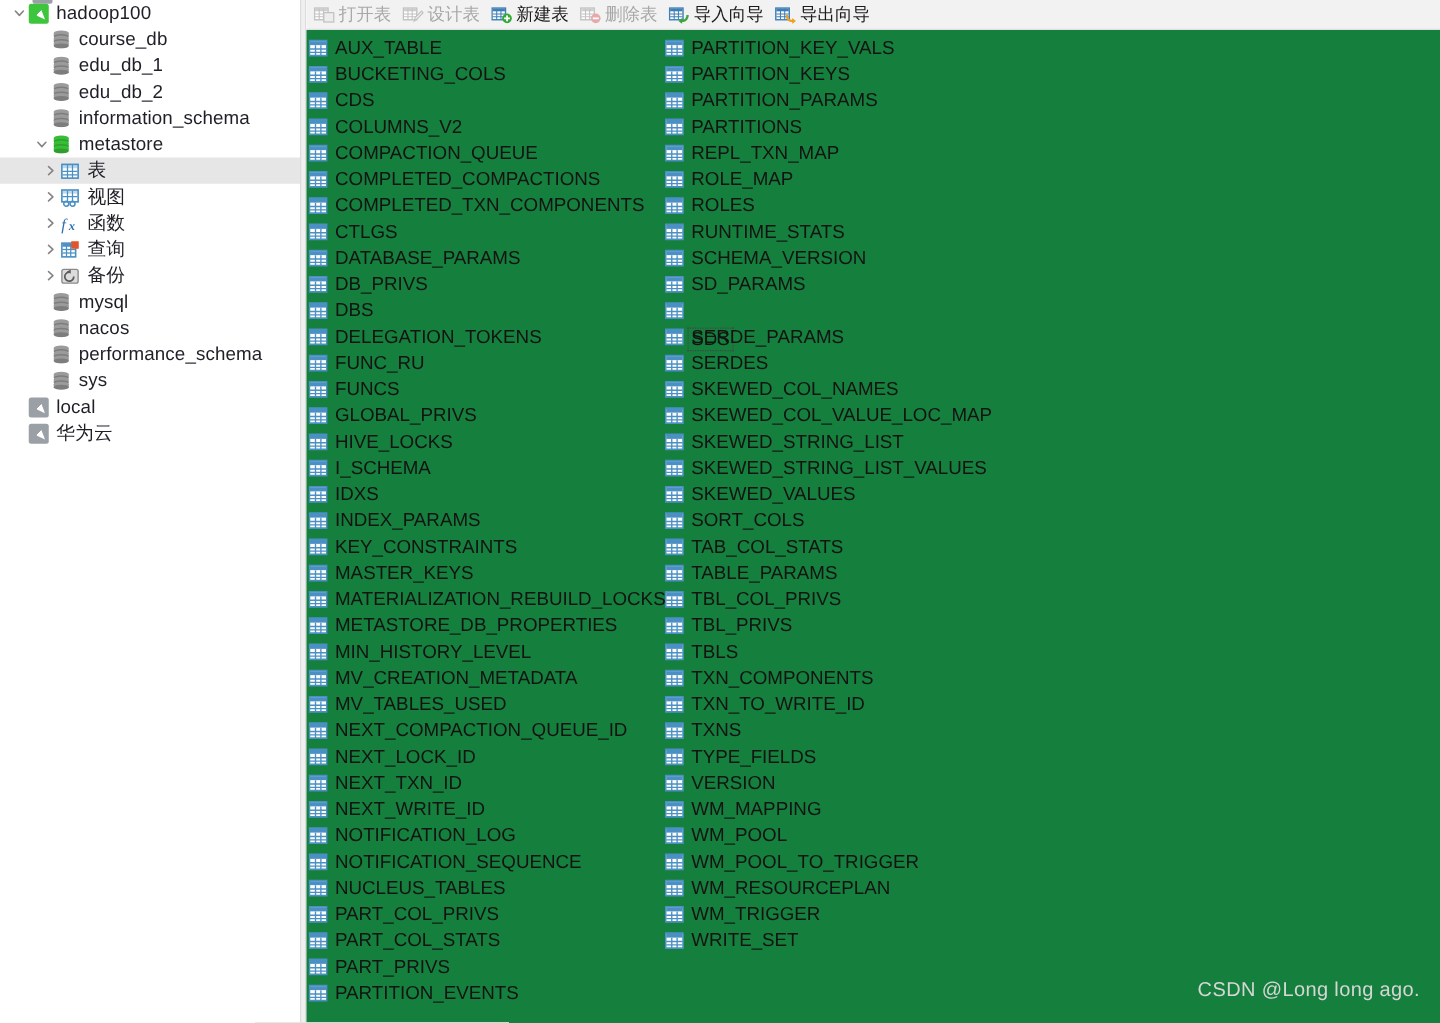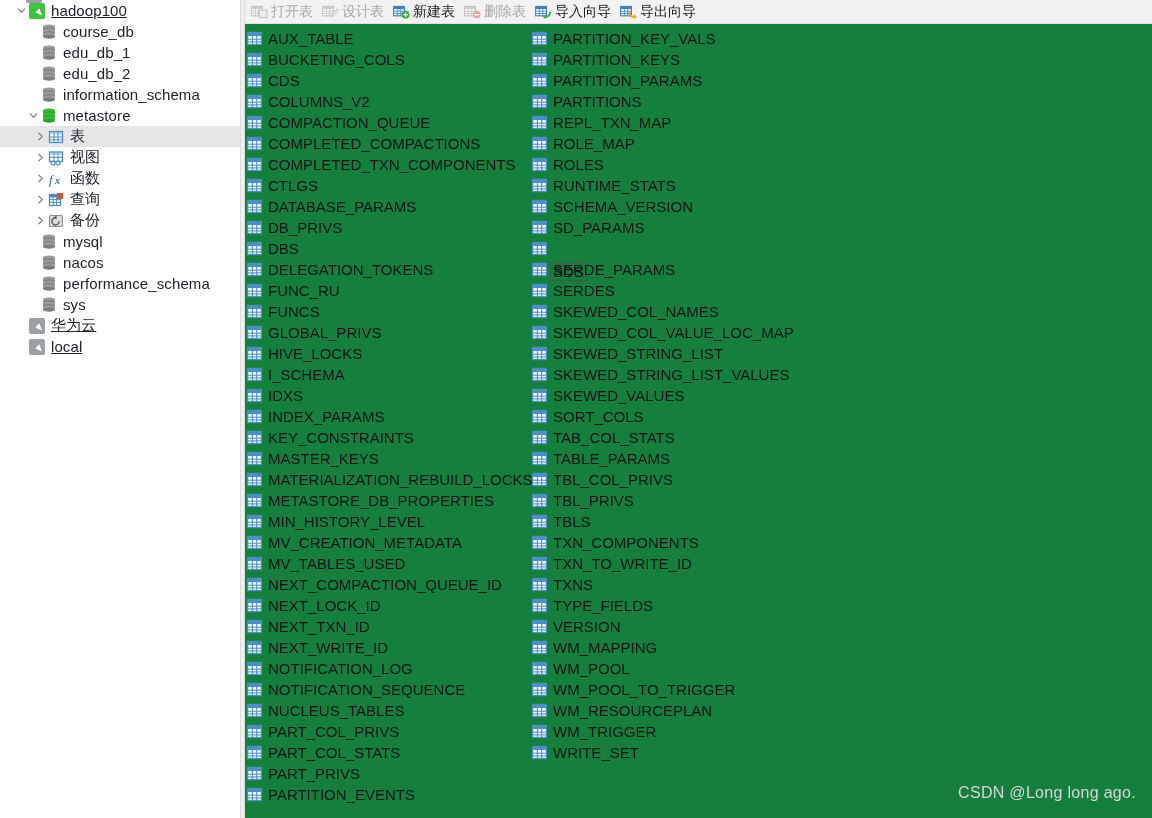--- a/index.html
+++ b/index.html
@@ -51,21 +51,21 @@
   .twisty svg { display:block; }
   .tree-ico {
     width: 18px; height: 21px;
     display: inline-flex; align-items: center; justify-content: center;
     flex: 0 0 18px;
     margin-right: 5px;
   }
   .tree-label { font-size: 15px; letter-spacing: 0.1px; }
 
   
-  .d0 { padding-left: 14px; text-decoration: underline; }
+  .d0 { padding-left: 8px; }
   .d1 { padding-left: 26px; }
   .d2 { padding-left: 33px; }
 
   
   .ico-conn {
     width: 16px; height: 16px;
     background: #9aa0a6;
     border-radius: 2px;
     position: relative;
     display:block;
@@ -445,28 +445,28 @@
               <ellipse cx="7" cy="12.7" rx="6" ry="2" fill="#7d7d7d"></ellipse>
             </svg>
           </span>
           <span class="tree-label">sys</span>
         </div>
         <div class="tree-row d0">
           <span class="twisty"></span>
           <span class="tree-ico">
             <span class="ico-conn"></span>
           </span>
-          <span class="tree-label">华为云</span>
+          <span class="tree-label">local</span>
         </div>
         <div class="tree-row d0">
           <span class="twisty"></span>
           <span class="tree-ico">
             <span class="ico-conn"></span>
           </span>
-          <span class="tree-label">local</span>
+          <span class="tree-label">华为云</span>
         </div>
       </div>
   </div>
 
   <div id="splitter"></div>
 
   <div id="main">
 
     <div id="toolbar">
         <div class="tb-btn disabled">

